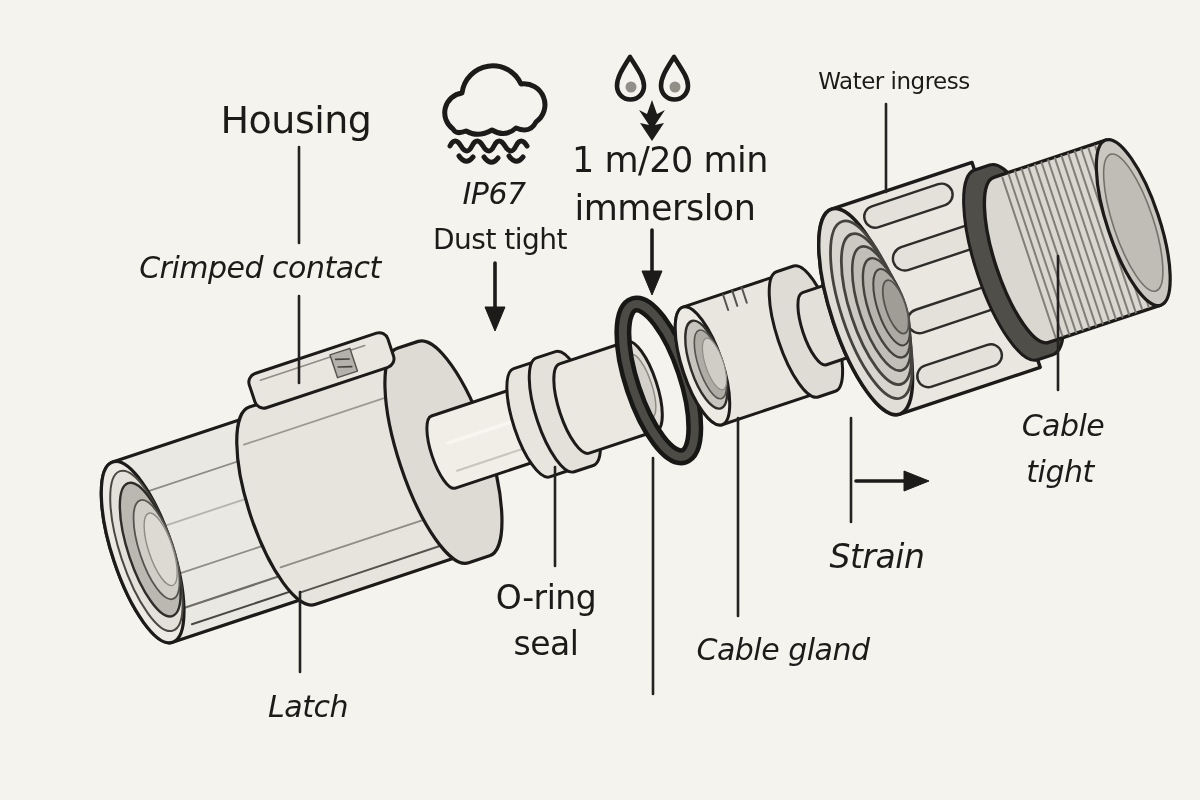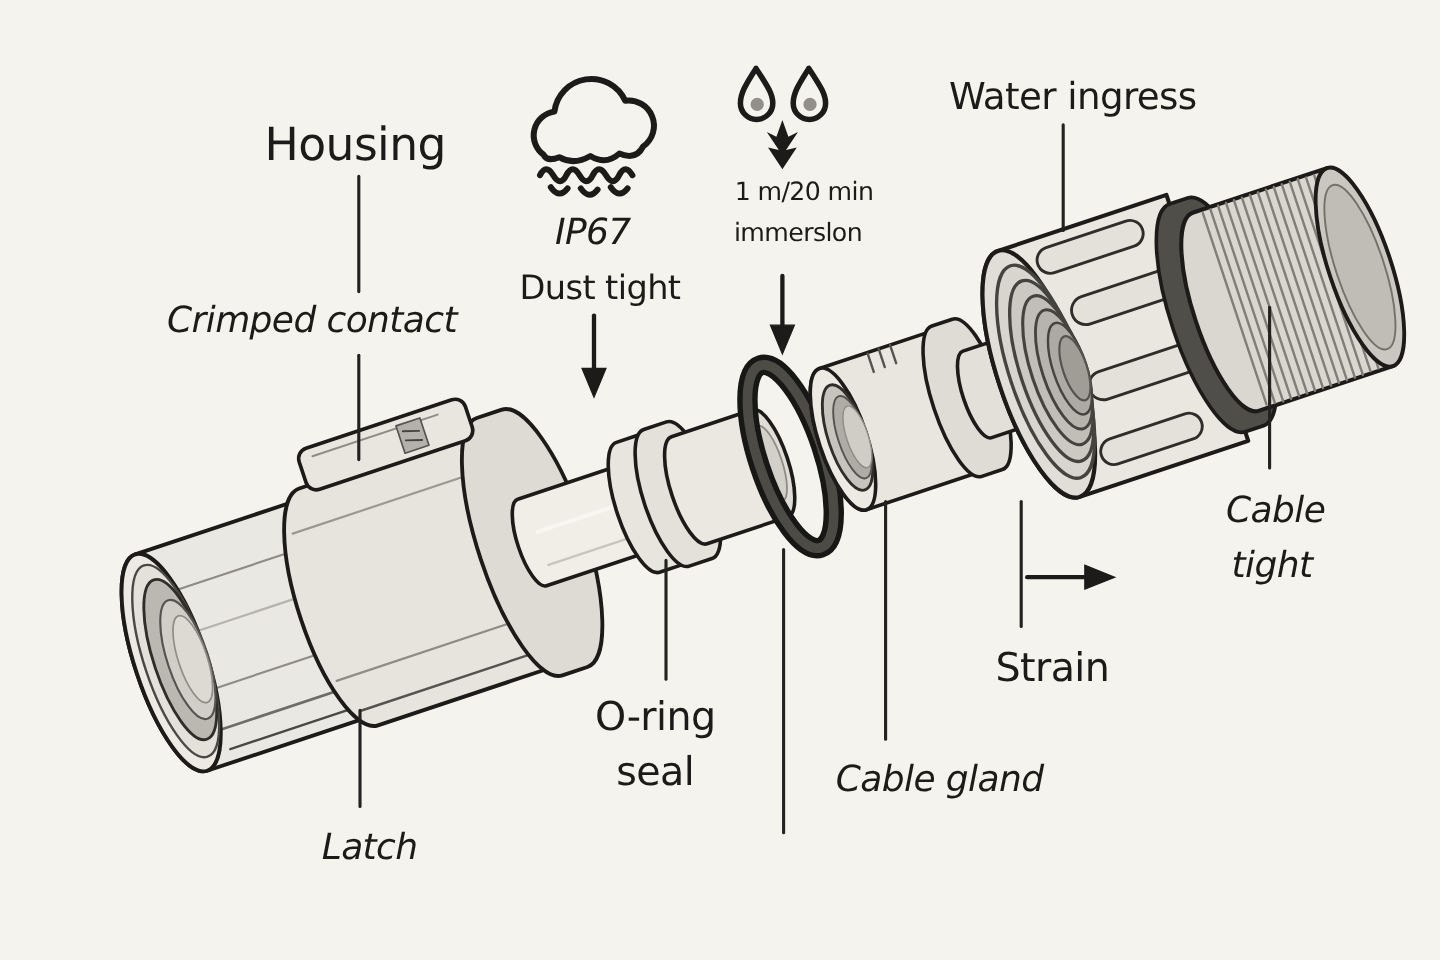--- a/index.html
+++ b/index.html
@@ -4,22 +4,22 @@
 <style>
   html,body{margin:0;padding:0;background:#f5f3ed;}
   .stage{position:relative;width:1200px;height:800px;background:#f5f3ed;overflow:hidden;
          font-family:"DejaVu Sans","Liberation Sans",sans-serif;color:#1c1b19;}
   .stage svg{position:absolute;left:0;top:0;}
   .lbl{position:absolute;transform:translate(-50%,-50%);white-space:nowrap;
        color:#1c1b19;letter-spacing:-0.5px;line-height:1;}
   .s40{font-size:38px;}
   .s36{font-size:30px;font-style:italic;}
   .s34{font-size:33px;}
-  .s32{font-size:31px;}
-  .s30{font-size:21px;}
+  .s32{font-size:23px;}
+  .s30{font-size:35px;}
   .s28{font-size:28px;}
 </style>
 </head>
 <body>
 
 <div class="stage">
 
 <svg width="1200" height="800" viewBox="0 0 1200 800">
 
   <g transform="translate(600,400) rotate(-18.4)" stroke-linejoin="round" stroke-linecap="round">
@@ -181,26 +181,26 @@
 <div class="lbl s40" style="left:296px;top:120px;">Housing</div>
 
 <div class="lbl s36" style="left:308px;top:707px;">Latch</div>
 
 <div class="lbl s34" style="left:546px;top:597px;">O-ring</div>
 <div class="lbl s34" style="left:546px;top:643px;">seal</div>
 
 
 <div class="lbl s36" style="left:783px;top:650px;">Cable gland</div>
 
-<div class="lbl s34" style="left:877px;top:556px;">Strain</div>
+<div class="lbl s34" style="left:877px;top:556px;font-style:italic;">Strain</div>
 
 <div class="lbl s32" style="left:894px;top:81px;">Water ingress</div>
 
 <div class="lbl s36" style="left:1063px;top:426px;">Cable</div>
 <div class="lbl s36" style="left:1060px;top:472px;">tight</div>
 
 <div class="lbl s36" style="left:494px;top:194px;">IP67</div>
 <div class="lbl s28" style="left:500px;top:240px;">Dust tight</div>
 
 <div class="lbl s30" style="left:670px;top:160px;">1 m/20 min</div>
-<div class="lbl s30" style="left:665px;top:194px;">immerslon</div>
+<div class="lbl s30" style="left:665px;top:208px;">immerslon</div>
 
 </div>
 
 </body></html>

